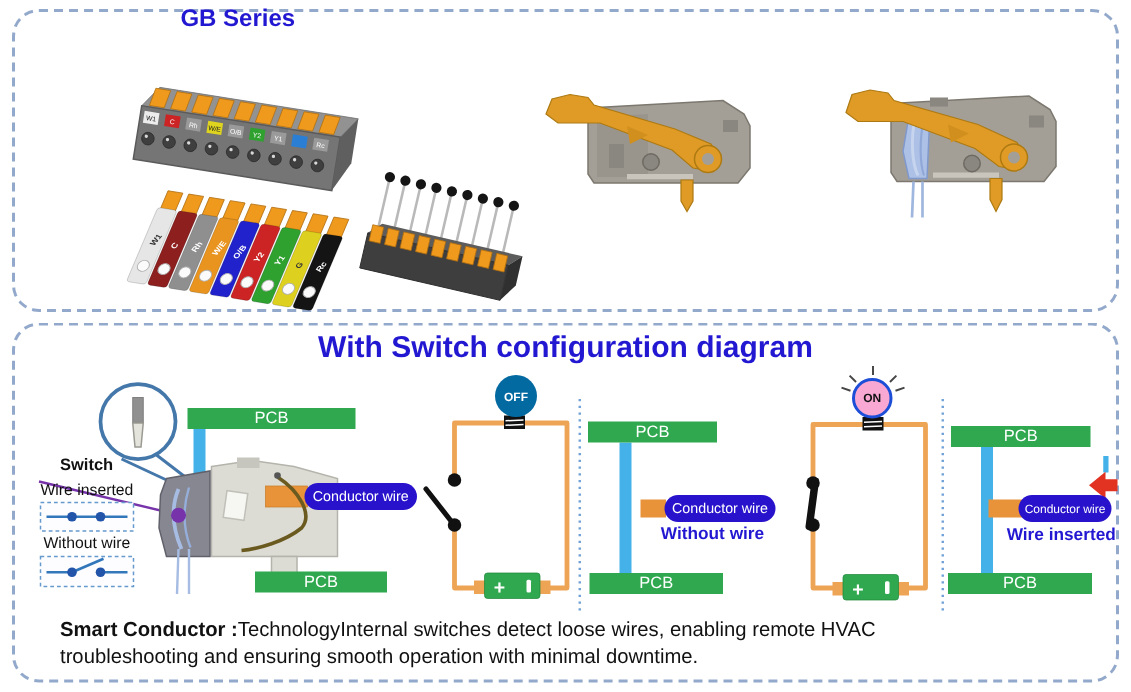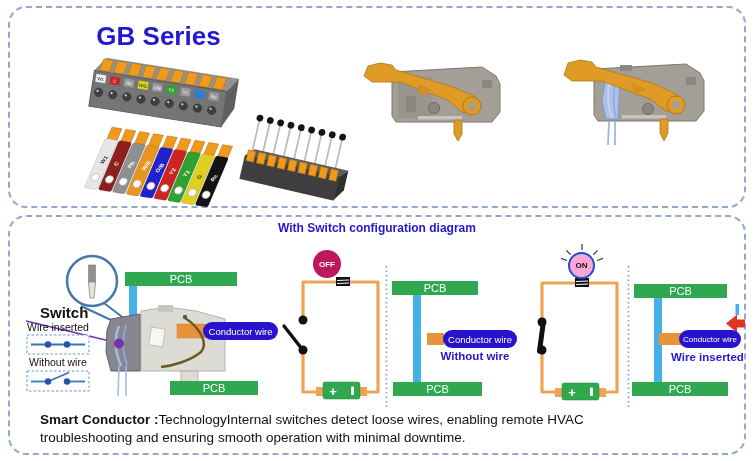--- a/index.html
+++ b/index.html
@@ -3,34 +3,34 @@
 <meta charset="utf-8">
 <style>
   html,body{margin:0;padding:0;background:#fff;}
   #page{position:relative;width:754px;height:461px;background:#fff;overflow:hidden;
         font-family:"Liberation Sans",sans-serif;}
   .panel{position:absolute;border:2px dashed #93a9cc;border-radius:18px;background:#fff;}
   #panel-top{left:8px;top:6px;width:734px;height:198px;}
   #panel-bottom{left:8px;top:215px;width:734px;height:236px;}
   .abs{position:absolute;}
   .blue-title{color:#2318d2;font-weight:bold;text-align:center;}
-  #gb-title{left:96px;top:21px;width:125px;font-size:26px;}
+  #gb-title{left:96px;top:4px;width:125px;font-size:16px;}
   #wo-switch-title{left:357px;top:35px;width:118px;font-size:14px;}
   #w-switch-title{left:592px;top:35px;width:108px;font-size:14px;}
-  #bottom-title{left:8px;top:221px;width:738px;font-size:12px;}
+  #bottom-title{left:8px;top:221px;width:738px;font-size:20px;}
   .pcb{position:absolute;background:#2fa84f;color:#fff;font-size:11px;display:flex;
        align-items:center;justify-content:center;}
   .pill{position:absolute;background:#2812cc;color:#fff;border-radius:9px;display:flex;
         align-items:center;justify-content:center;font-size:9.5px;}
   .caption{position:absolute;color:#2318d2;font-weight:bold;font-size:11.5px;text-align:center;}
   .legend-text{position:absolute;color:#111;font-size:10.5px;}
-  #legend-switch{font-weight:bold;font-size:15px;}
+  #legend-switch{font-weight:bold;font-size:11px;}
   .bulb{position:absolute;border-radius:50%;display:flex;align-items:center;justify-content:center;
         font-weight:bold;font-size:8px;box-sizing:border-box;}
-  #bulb-off{left:313px;top:250px;width:28px;height:28px;background:#be185d;color:#fff;}
+  #bulb-off{left:330px;top:250px;width:28px;height:28px;background:#0369a1;color:#fff;}
   #bulb-on{left:568px;top:252px;width:27px;height:27px;background:#f9a8d4;border:2px solid #1d4ed8;color:#111;}
   #footer{left:40px;top:411px;width:618px;font-size:13.5px;color:#111;line-height:1.32;}
   #footer b{font-weight:bold;}
   svg{position:absolute;overflow:visible;}
   svg text{font-family:"Liberation Sans",sans-serif;}
 </style>
 </head>
 <body>
 
 <div id="page">

